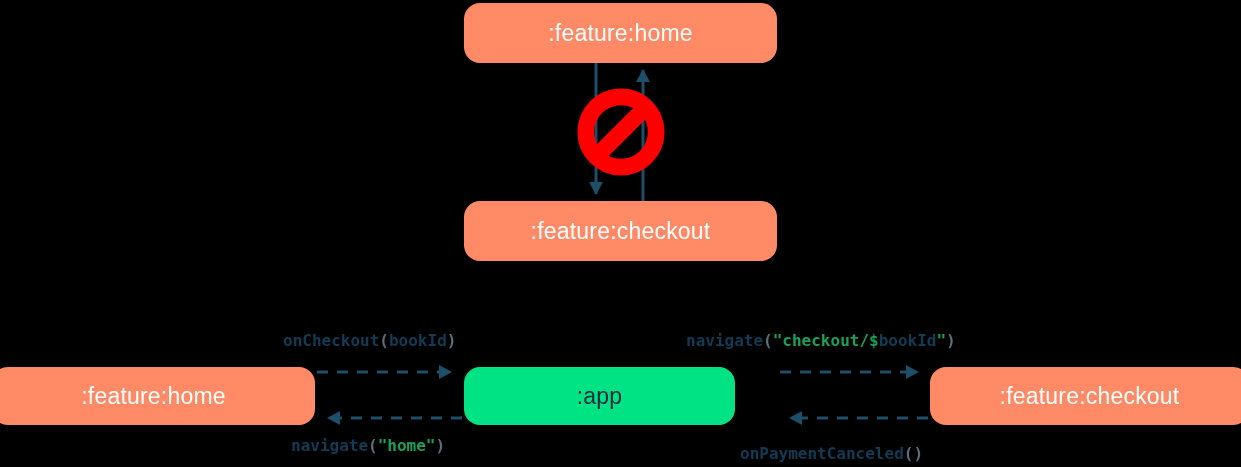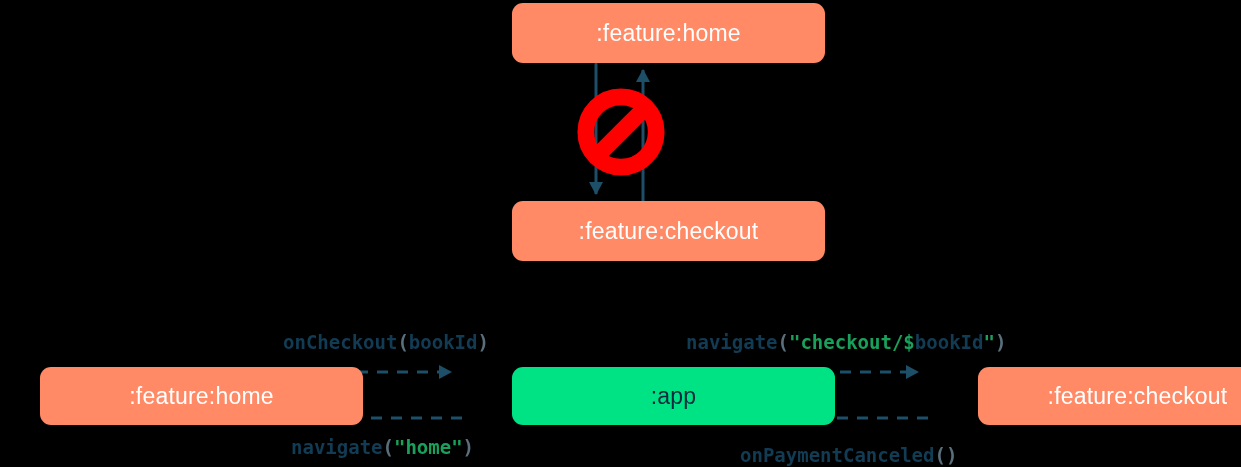--- a/index.html
+++ b/index.html
@@ -13,45 +13,44 @@
     height: 467px;
     background: #000000;
     overflow: hidden;
     font-family: "Liberation Sans", sans-serif;
   }
 
   
   .node {
     position: absolute;
     box-sizing: border-box;
-    border-radius: 11px;
+    border-radius: 16px;
     display: flex;
     align-items: center;
     justify-content: center;
     font-size: 23px;
     letter-spacing: 0.2px;
     white-space: nowrap;
-    margin-left: 48px;
   }
   .node.orange {
     background: #FF8A65;
     color: #FFFFFF;
   }
   .node.green {
     background: #00E384;
     color: #0D2B3E;
   }
 
   
   #node-home-top      { left: 464px; top: 3px;   width: 313px; height: 60px; }
   #node-checkout-top  { left: 464px; top: 201px; width: 313px; height: 60px; }
 
   
   #node-home-bottom     { left: -8px;  top: 367px; width: 323px; height: 58px; }
-  #node-app             { left: 464px; top: 367px; width: 323px; height: 58px; }
+  #node-app             { left: 464px; top: 367px; width: 271px; height: 58px; }
   #node-checkout-bottom { left: 930px; top: 367px; width: 319px; height: 58px; }
 
   
   #wires {
     position: absolute;
     left: 0;
     top: 0;
     width: 1241px;
     height: 467px;
     pointer-events: none;
@@ -63,21 +62,21 @@
     left: 577px;
     top: 88px;
     width: 88px;
     height: 88px;
   }
 
   
   .edge-label {
     position: absolute;
     font-family: "DejaVu Sans Mono", "Liberation Mono", monospace;
-    font-size: 19px;
+    font-size: 16px;
     font-weight: bold;
     white-space: nowrap;
     letter-spacing: 0px;
   }
   .tok-fn    { color: #123B54; }
   .tok-punct { color: #5A6F7B; }
   .tok-str   { color: #19A05B; }
   .tok-var   { color: #123B54; }
 
   #label-oncheckout       { left: 283px; top: 331px; }

